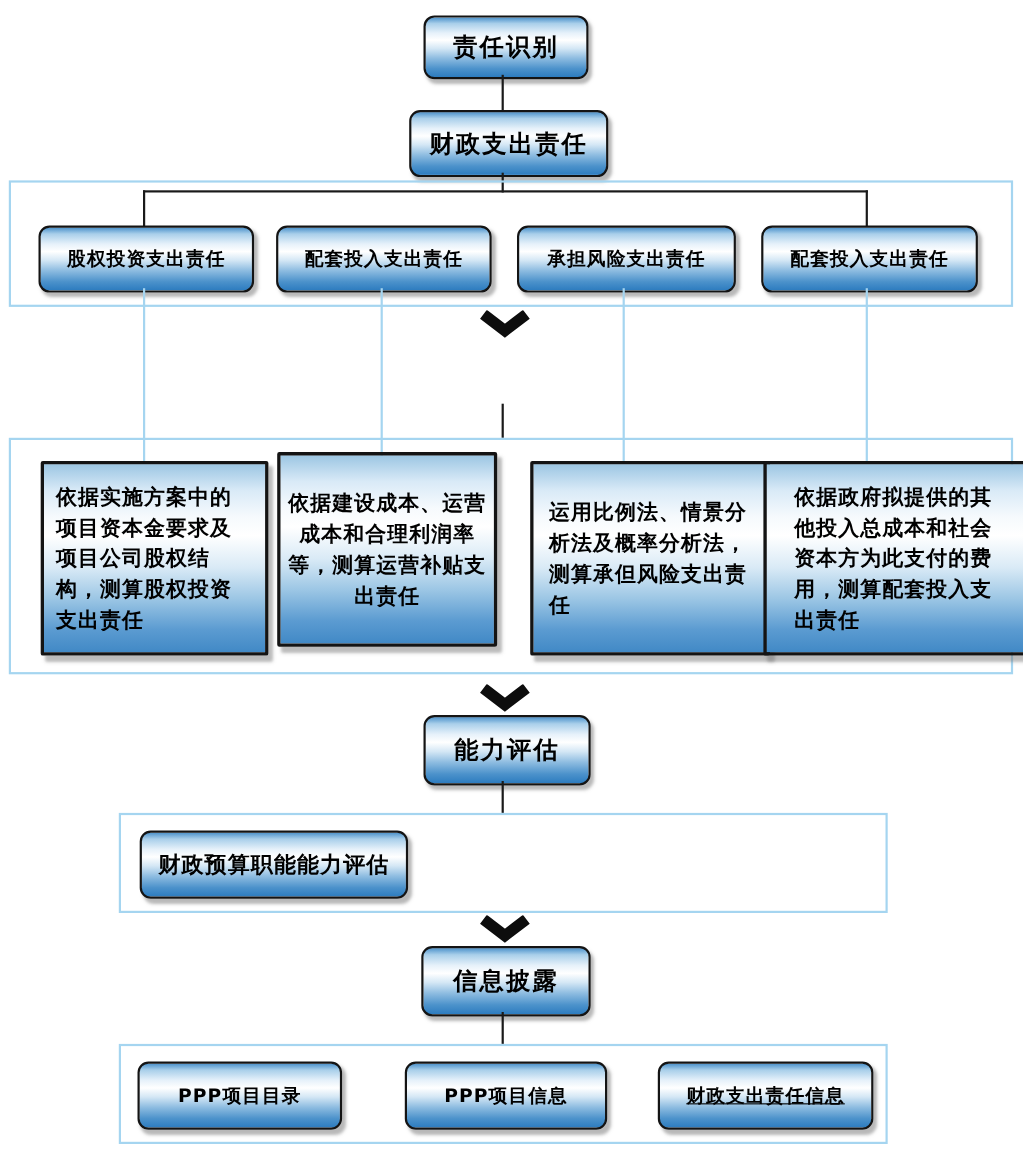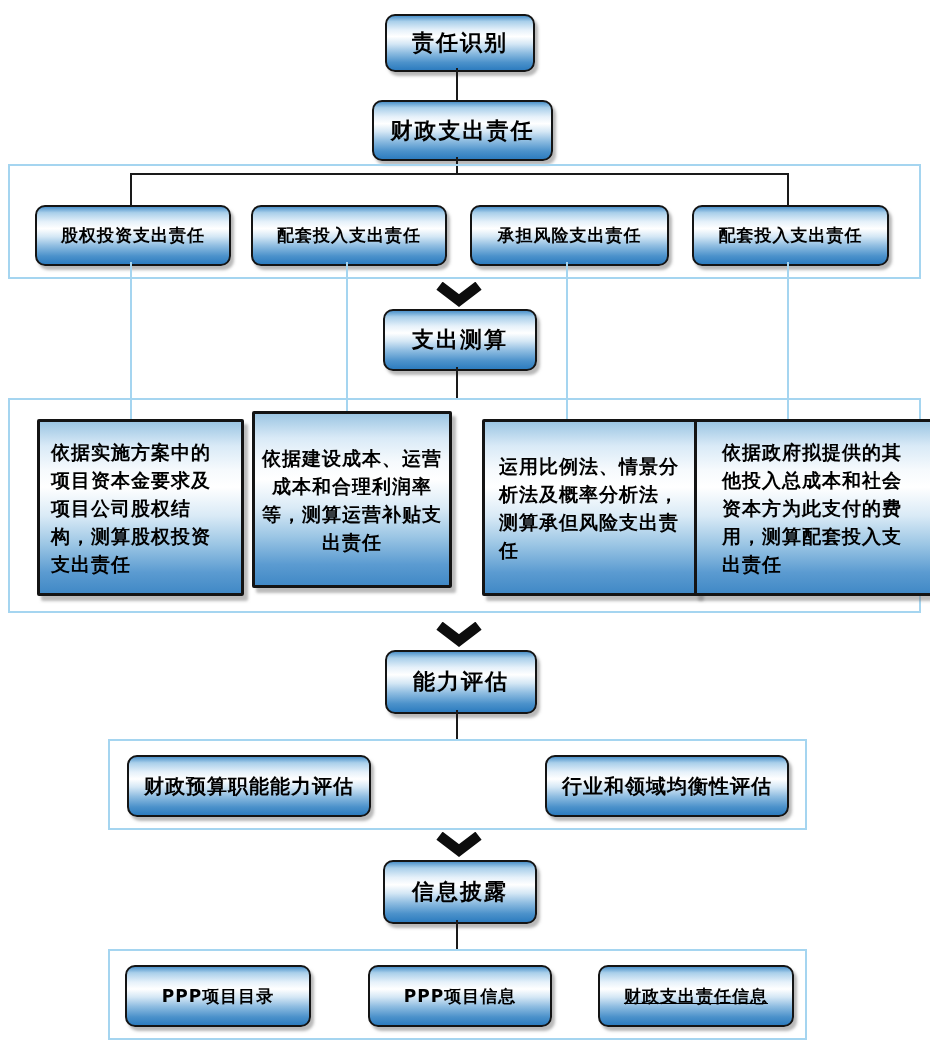--- a/index.html
+++ b/index.html
@@ -60,21 +60,20 @@
 
   <div class="lnl" style="left:130px;top:262px;width:2px;height:157px;"></div>
   <div class="lnl" style="left:346px;top:262px;width:2px;height:157px;"></div>
   <div class="lnl" style="left:566px;top:262px;width:2px;height:157px;"></div>
   <div class="lnl" style="left:787px;top:262px;width:2px;height:157px;"></div>
 
   <svg class="chev" style="left:434px;top:282px;" viewBox="0 0 50 28">
     <path d="M4 4 L25 20 L46 4" fill="none" stroke="#0d0d0d" stroke-width="11"></path>
   </svg>
 
-  <div class="stage fs22" style="left:383px;top:309px;width:150px;height:58px;">支出测算</div>
 
   <div class="lnb" style="left:456px;top:367px;width:2px;height:31px;"></div>
 
   <div class="group" style="left:8px;top:398px;width:909px;height:211px;"></div>
 
   <div class="sq" style="left:37px;top:419px;width:179px;height:171px;padding:0 11px;">依据实施方案中的项目资本金要求及项目公司股权结构，测算股权投资支出责任</div>
   <div class="sq" style="left:252px;top:411px;width:186px;height:171px;padding:0 4px;text-align:center;">依据建设成本、运营成本和合理利润率等，测算运营补贴支出责任</div>
   <div class="sq" style="left:482px;top:419px;width:184px;height:171px;padding:0 14px;">运用比例法、情景分析法及概率分析法，测算承但风险支出责任</div>
   <div class="sq" style="left:694px;top:419px;width:196px;height:171px;padding:0 25px;">依据政府拟提供的其他投入总成本和社会资本方为此支付的费用，测算配套投入支出责任</div>
 
@@ -82,21 +81,20 @@
     <path d="M4 4 L25 20 L46 4" fill="none" stroke="#0d0d0d" stroke-width="11"></path>
   </svg>
 
   <div class="stage fs22" style="left:385px;top:650px;width:148px;height:60px;">能力评估</div>
 
   <div class="lnb" style="left:456px;top:710px;width:2px;height:29px;"></div>
 
   <div class="group" style="left:108px;top:739px;width:695px;height:87px;"></div>
 
   <div class="stage fs20" style="left:127px;top:755px;width:240px;height:58px;">财政预算职能能力评估</div>
-  <div class="stage fs20" style="left:545px;top:755px;width:240px;height:58px;">行业和领域均衡性评估</div>
 
   <svg class="chev" style="left:434px;top:832px;" viewBox="0 0 50 28">
     <path d="M4 4 L25 20 L46 4" fill="none" stroke="#0d0d0d" stroke-width="11"></path>
   </svg>
 
   <div class="stage fs22" style="left:383px;top:860px;width:150px;height:60px;">信息披露</div>
 
   <div class="lnb" style="left:456px;top:920px;width:2px;height:29px;"></div>
 
   <div class="group" style="left:108px;top:949px;width:695px;height:87px;"></div>

